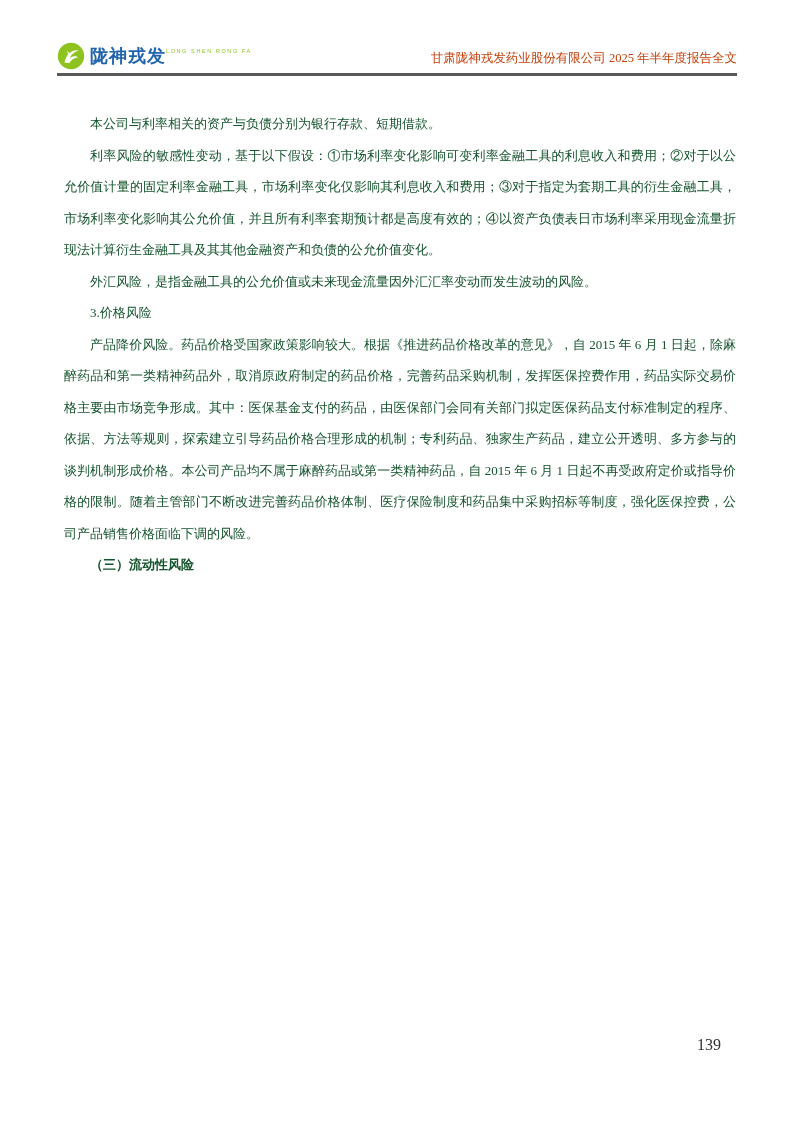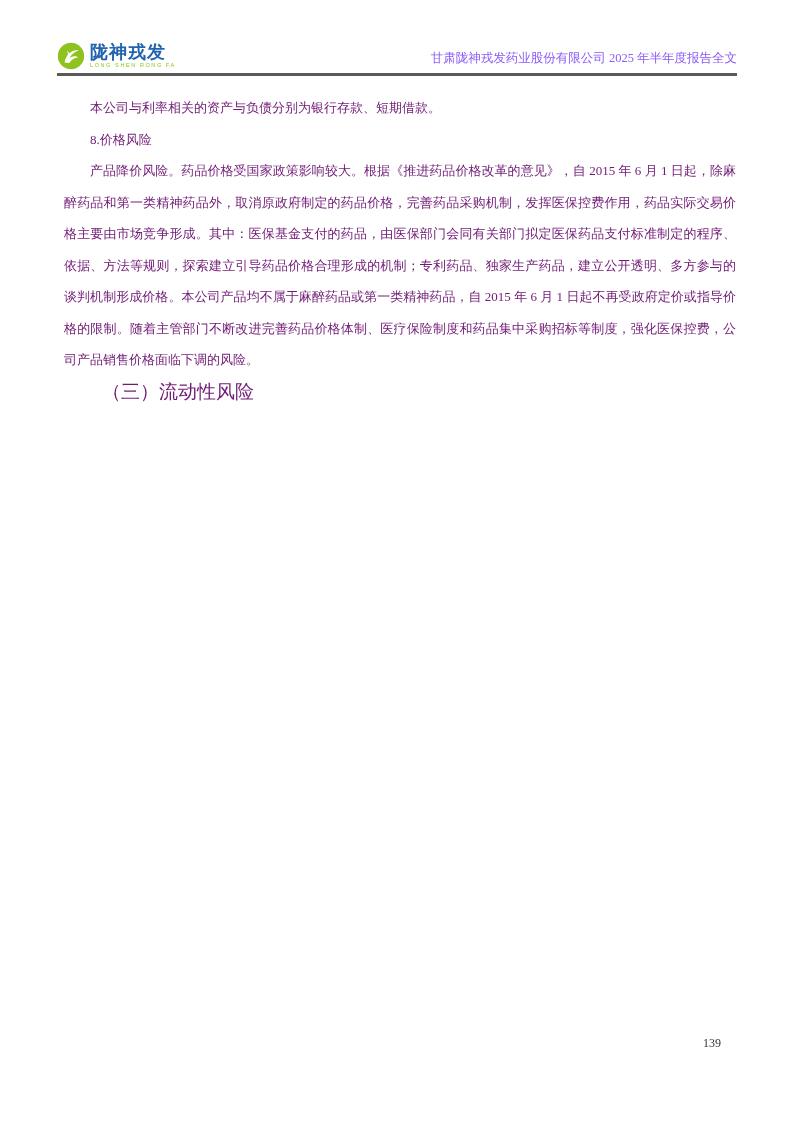--- a/index.html
+++ b/index.html
@@ -26,67 +26,67 @@
     justify-content: space-between;
     align-items: flex-end;
   }
   .logo {
     display: flex;
     align-items: center;
     gap: 5px;
     padding-bottom: 3px;
   }
   .logo-icon { width: 28px; height: 28px; display: block; }
-  .logo-text { display: flex; flex-direction: column; line-height: 1; }
+  .logo-text { display: flex; line-height: 1; }
   .logo-cn {
     font-family: "Liberation Sans", "DejaVu Sans", sans-serif;
     font-weight: bold;
     font-size: 18px;
     letter-spacing: 1px;
     color: #2264AE;
   }
   .logo-en {
     font-family: "Liberation Sans", "DejaVu Sans", sans-serif;
     font-size: 5.5px;
     letter-spacing: 1.6px;
     color: #8DC21F;
     margin-top: 2px;
     white-space: nowrap;
   }
   .header-title {
     font-size: 12.5px;
-    color: #8b5cf6;
+    color: #c2410c;
     padding-bottom: 6px;
     white-space: nowrap;
   }
 
   
   .body {
     position: absolute;
     left: 64px;
     right: 57px;
-    top: 92px;
+    top: 108px;
     font-size: 13px;
     line-height: 31.5px;
     text-align: justify;
-    color: #701a75;
+    color: #14532d;
   }
   .para { margin: 0; text-indent: 2em; }
   .para.heading {
-    font-weight: normal;
+    font-weight: bold;
     font-family: "Liberation Sans", "DejaVu Sans", sans-serif;
-    font-size: 19px;
+    font-size: 13px;
   }
 
   
   .page-number {
     position: absolute;
     top: 1036px;
     right: 72px;
-    font-size: 12px;
+    font-size: 16px;
     color: #333;
     margin-left: 48px;
   }
 </style>
 </head>
 <body>
 
 <div class="page">
 
   <header class="header">
@@ -99,20 +99,22 @@
       <div class="logo-text">
         <div class="logo-cn">陇神戎发</div>
         <div class="logo-en">LONG SHEN RONG FA</div>
       </div>
     </div>
     <div class="header-title">甘肃陇神戎发药业股份有限公司 2025 年半年度报告全文</div>
   </header>
 
   <main class="body">
       <p class="para">本公司与利率相关的资产与负债分别为银行存款、短期借款。</p>
-      <p class="para">8.价格风险</p>
+      <p class="para">利率风险的敏感性变动，基于以下假设：①市场利率变化影响可变利率金融工具的利息收入和费用；②对于以公允价值计量的固定利率金融工具，市场利率变化仅影响其利息收入和费用；③对于指定为套期工具的衍生金融工具，市场利率变化影响其公允价值，并且所有利率套期预计都是高度有效的；④以资产负债表日市场利率采用现金流量折现法计算衍生金融工具及其其他金融资产和负债的公允价值变化。</p>
+      <p class="para">外汇风险，是指金融工具的公允价值或未来现金流量因外汇汇率变动而发生波动的风险。</p>
+      <p class="para">3.价格风险</p>
       <p class="para">产品降价风险。药品价格受国家政策影响较大。根据《推进药品价格改革的意见》，自 2015 年 6 月 1 日起，除麻醉药品和第一类精神药品外，取消原政府制定的药品价格，完善药品采购机制，发挥医保控费作用，药品实际交易价格主要由市场竞争形成。其中：医保基金支付的药品，由医保部门会同有关部门拟定医保药品支付标准制定的程序、依据、方法等规则，探索建立引导药品价格合理形成的机制；专利药品、独家生产药品，建立公开透明、多方参与的谈判机制形成价格。本公司产品均不属于麻醉药品或第一类精神药品，自 2015 年 6 月 1 日起不再受政府定价或指导价格的限制。随着主管部门不断改进完善药品价格体制、医疗保险制度和药品集中采购招标等制度，强化医保控费，公司产品销售价格面临下调的风险。</p>
       <p class="para heading">（三）流动性风险</p>
     </main>
 
   <div class="page-number">139</div>
 
 </div>
 
 </body></html>

